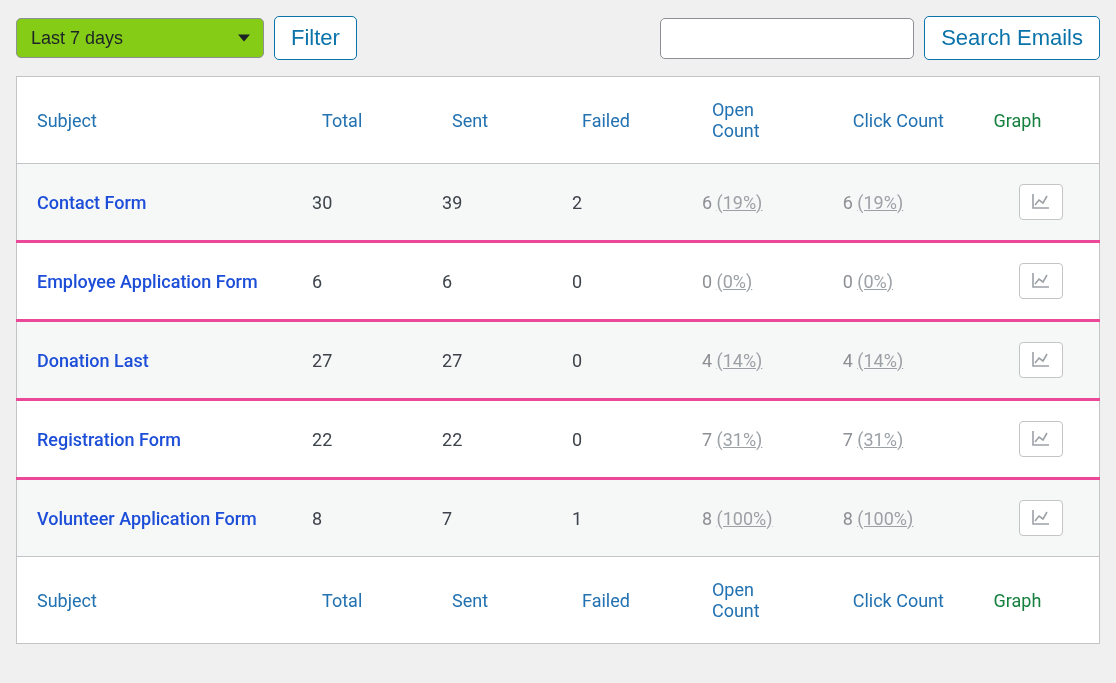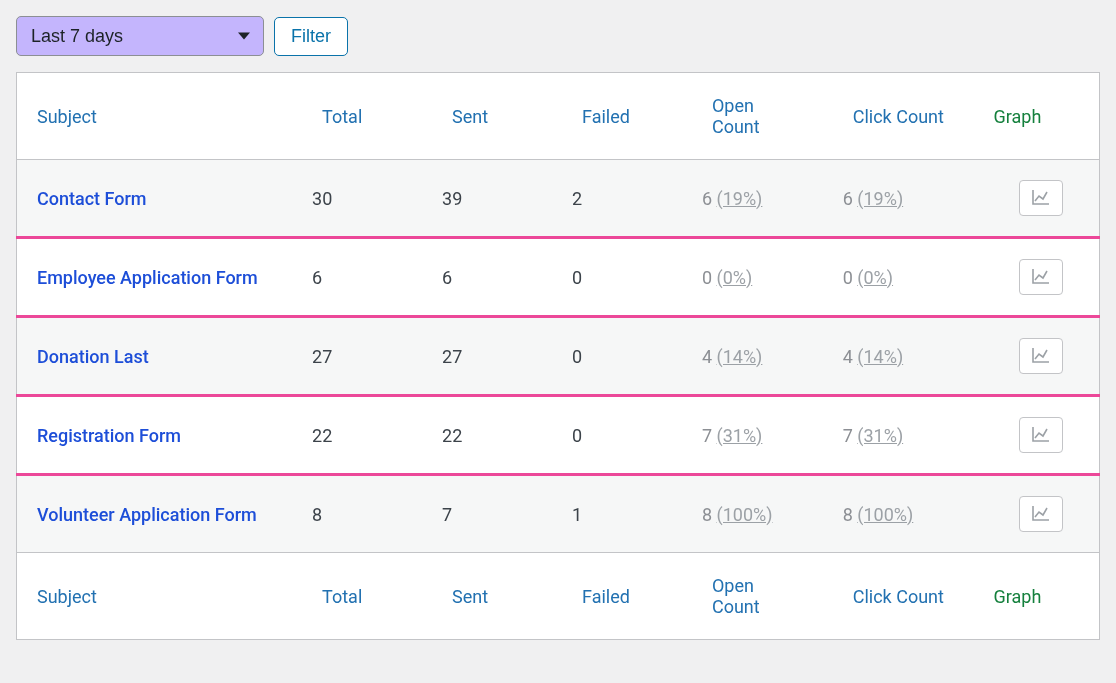--- a/index.html
+++ b/index.html
@@ -20,21 +20,21 @@
       gap: 10px;
       align-items: center;
     }
     .select-wrap {
       position: relative;
       display: inline-block;
     }
     .range-select {
       appearance: none;
       -webkit-appearance: none;
-      background: #c4b5fd;
+      background: #84cc16;
       border: 1px solid #8c8f94;
       border-radius: 5px;
       padding: 9px 40px 9px 14px;
       font-size: 18px;
       color: #1d2327;
       min-width: 248px;
       cursor: pointer;
     }
     .select-wrap::after {
       content: "";
@@ -47,21 +47,21 @@
       border-right: 6px solid transparent;
       border-top: 7px solid #1d2327;
       pointer-events: none;
     }
     .btn {
       background: #fff;
       border: 1px solid #0a73aa;
       color: #0a73aa;
       border-radius: 5px;
       padding: 8px 16px;
-      font-size: 18px;
+      font-size: 22px;
       cursor: pointer;
     }
     .search-input {
       background: #fff;
       border: 1px solid #8c8f94;
       border-radius: 5px;
       padding: 9px 10px;
       font-size: 18px;
       min-width: 248px;
     }
@@ -141,20 +141,24 @@
 
 <div class="toolbar">
   <div class="toolbar-left">
     <span class="select-wrap">
       <select class="range-select">
         <option selected="">Last 7 days</option>
       </select>
     </span>
     <button class="btn">Filter</button>
   </div>
+  <div class="toolbar-right">
+    <input type="text" class="search-input" value="" style="">
+    <button class="btn">Search Emails</button>
+  </div>
 </div>
 
 <table class="report">
   <thead>
     <tr>
       <th class="col-subject"><span class="link">Subject</span></th>
       <th class="col-total"><span class="link">Total</span></th>
       <th class="col-sent"><span class="link">Sent</span></th>
       <th class="col-failed"><span class="link">Failed</span></th>
       <th class="col-open"><span class="link">Open Count</span></th>

